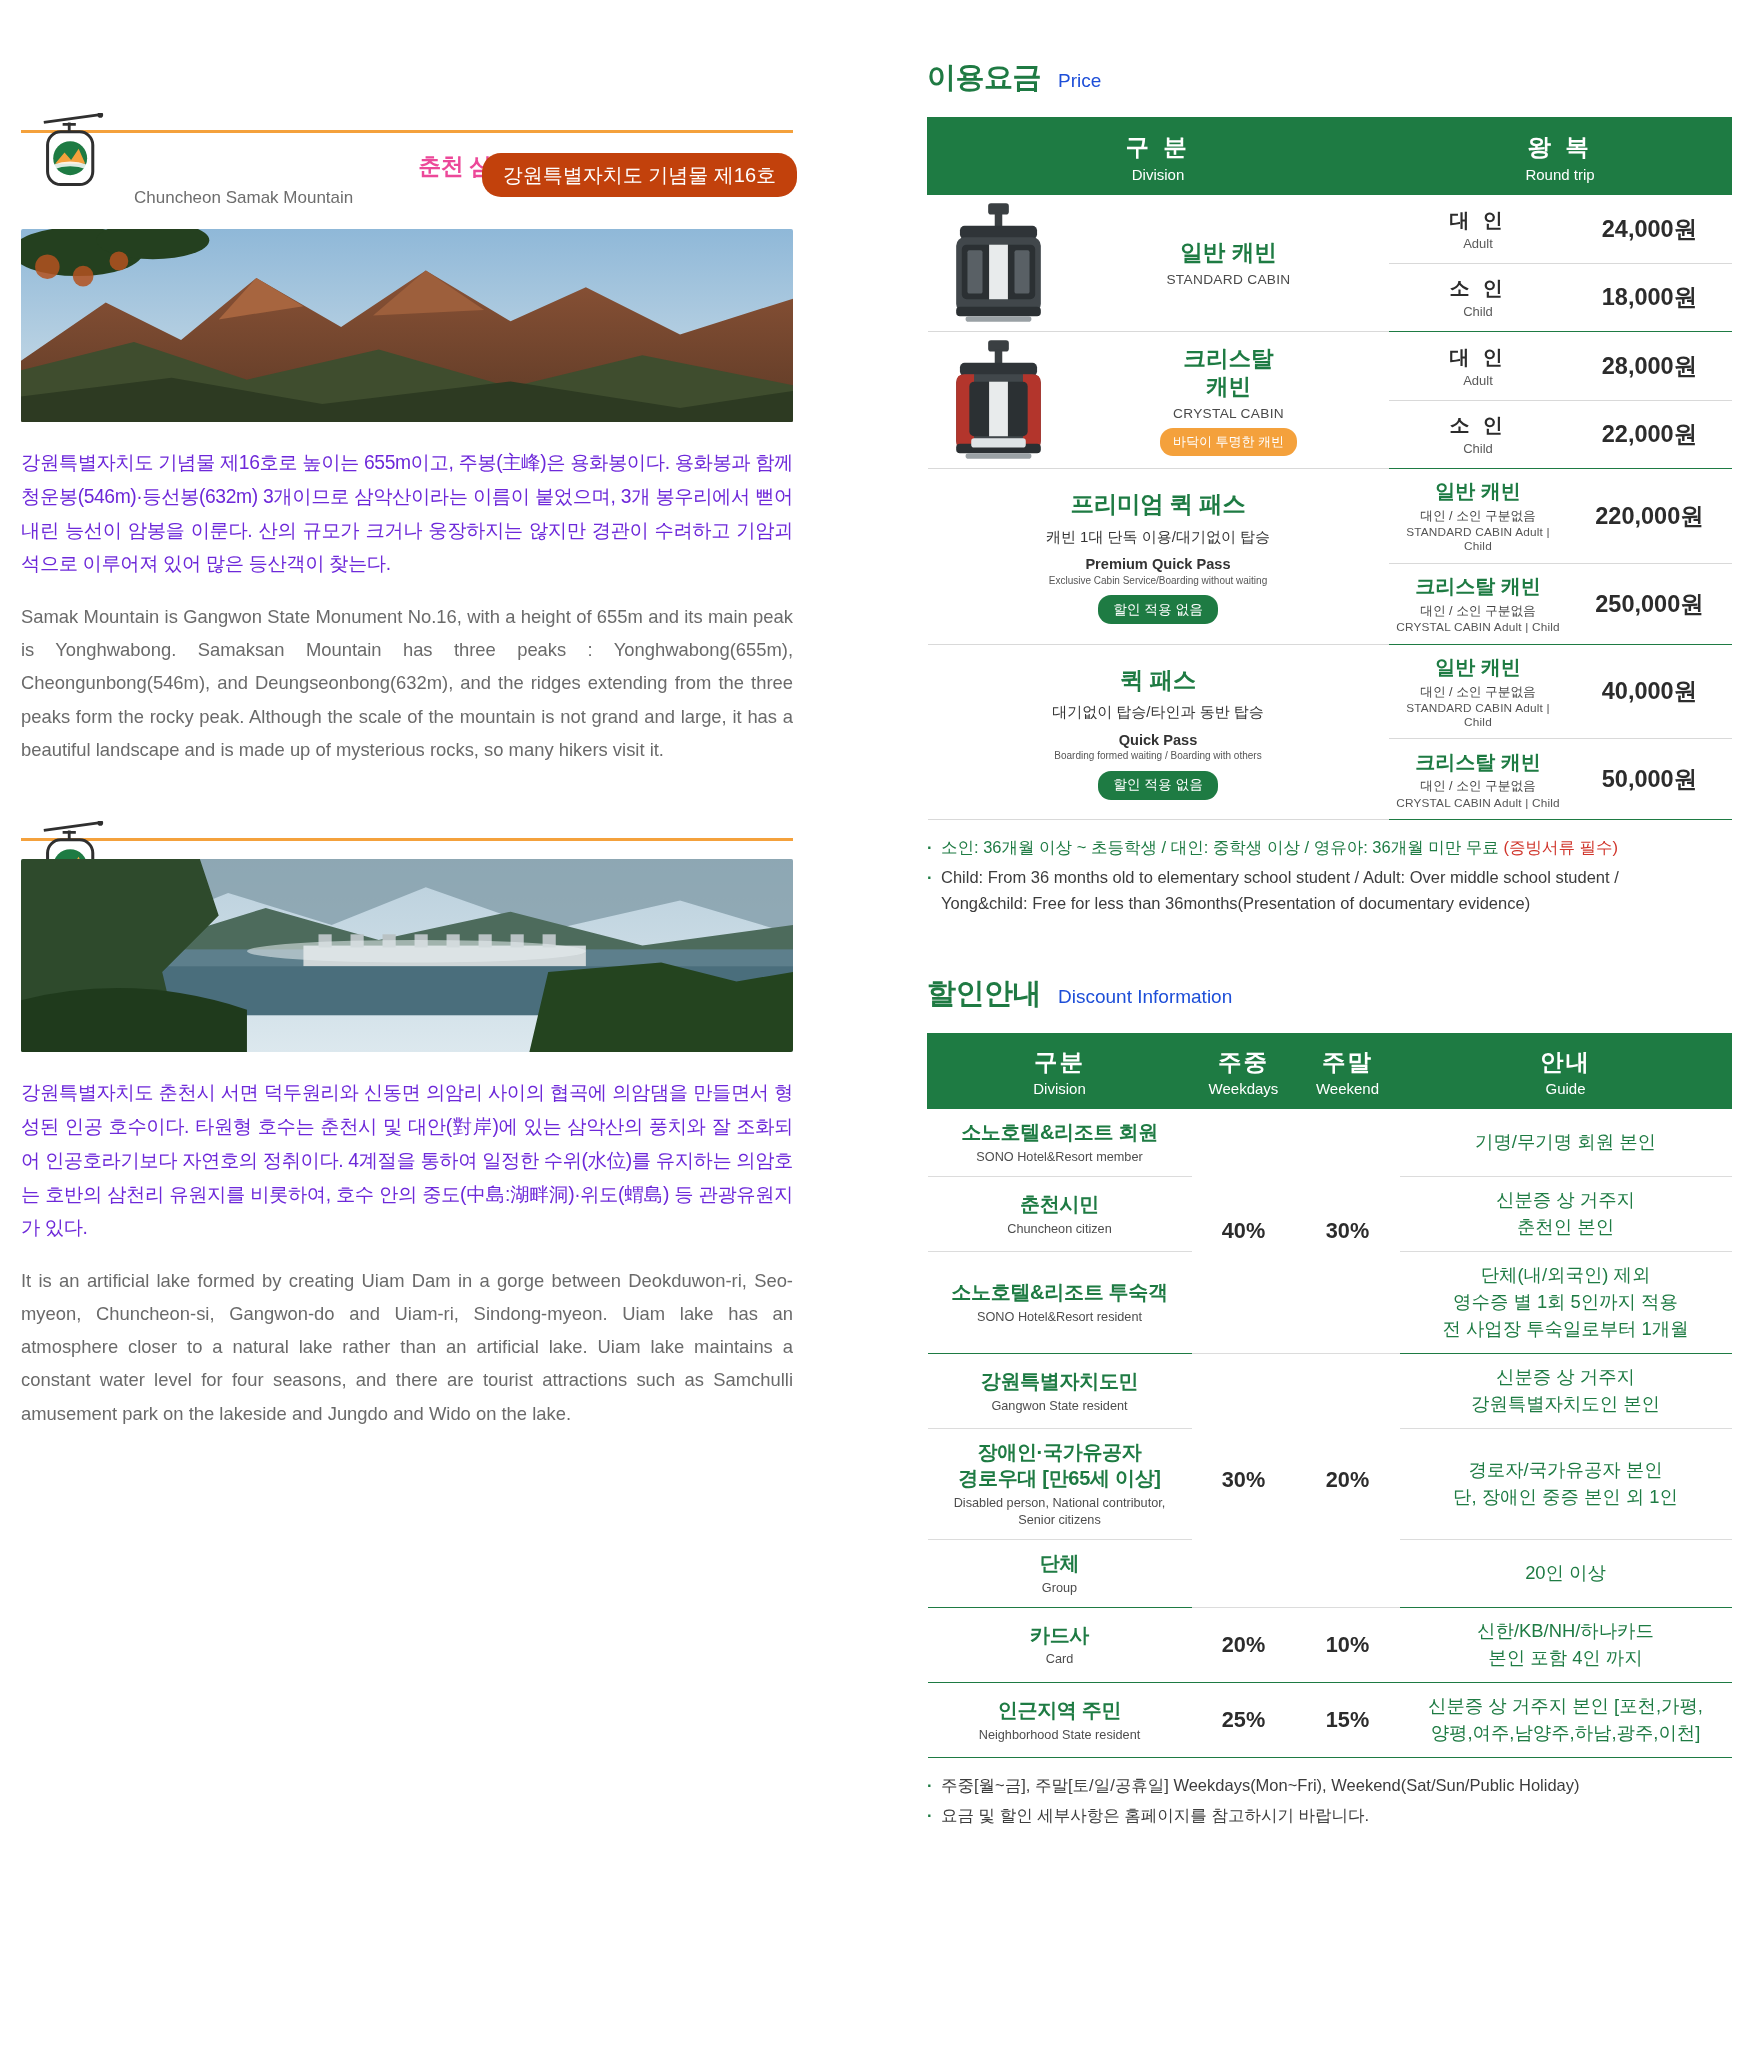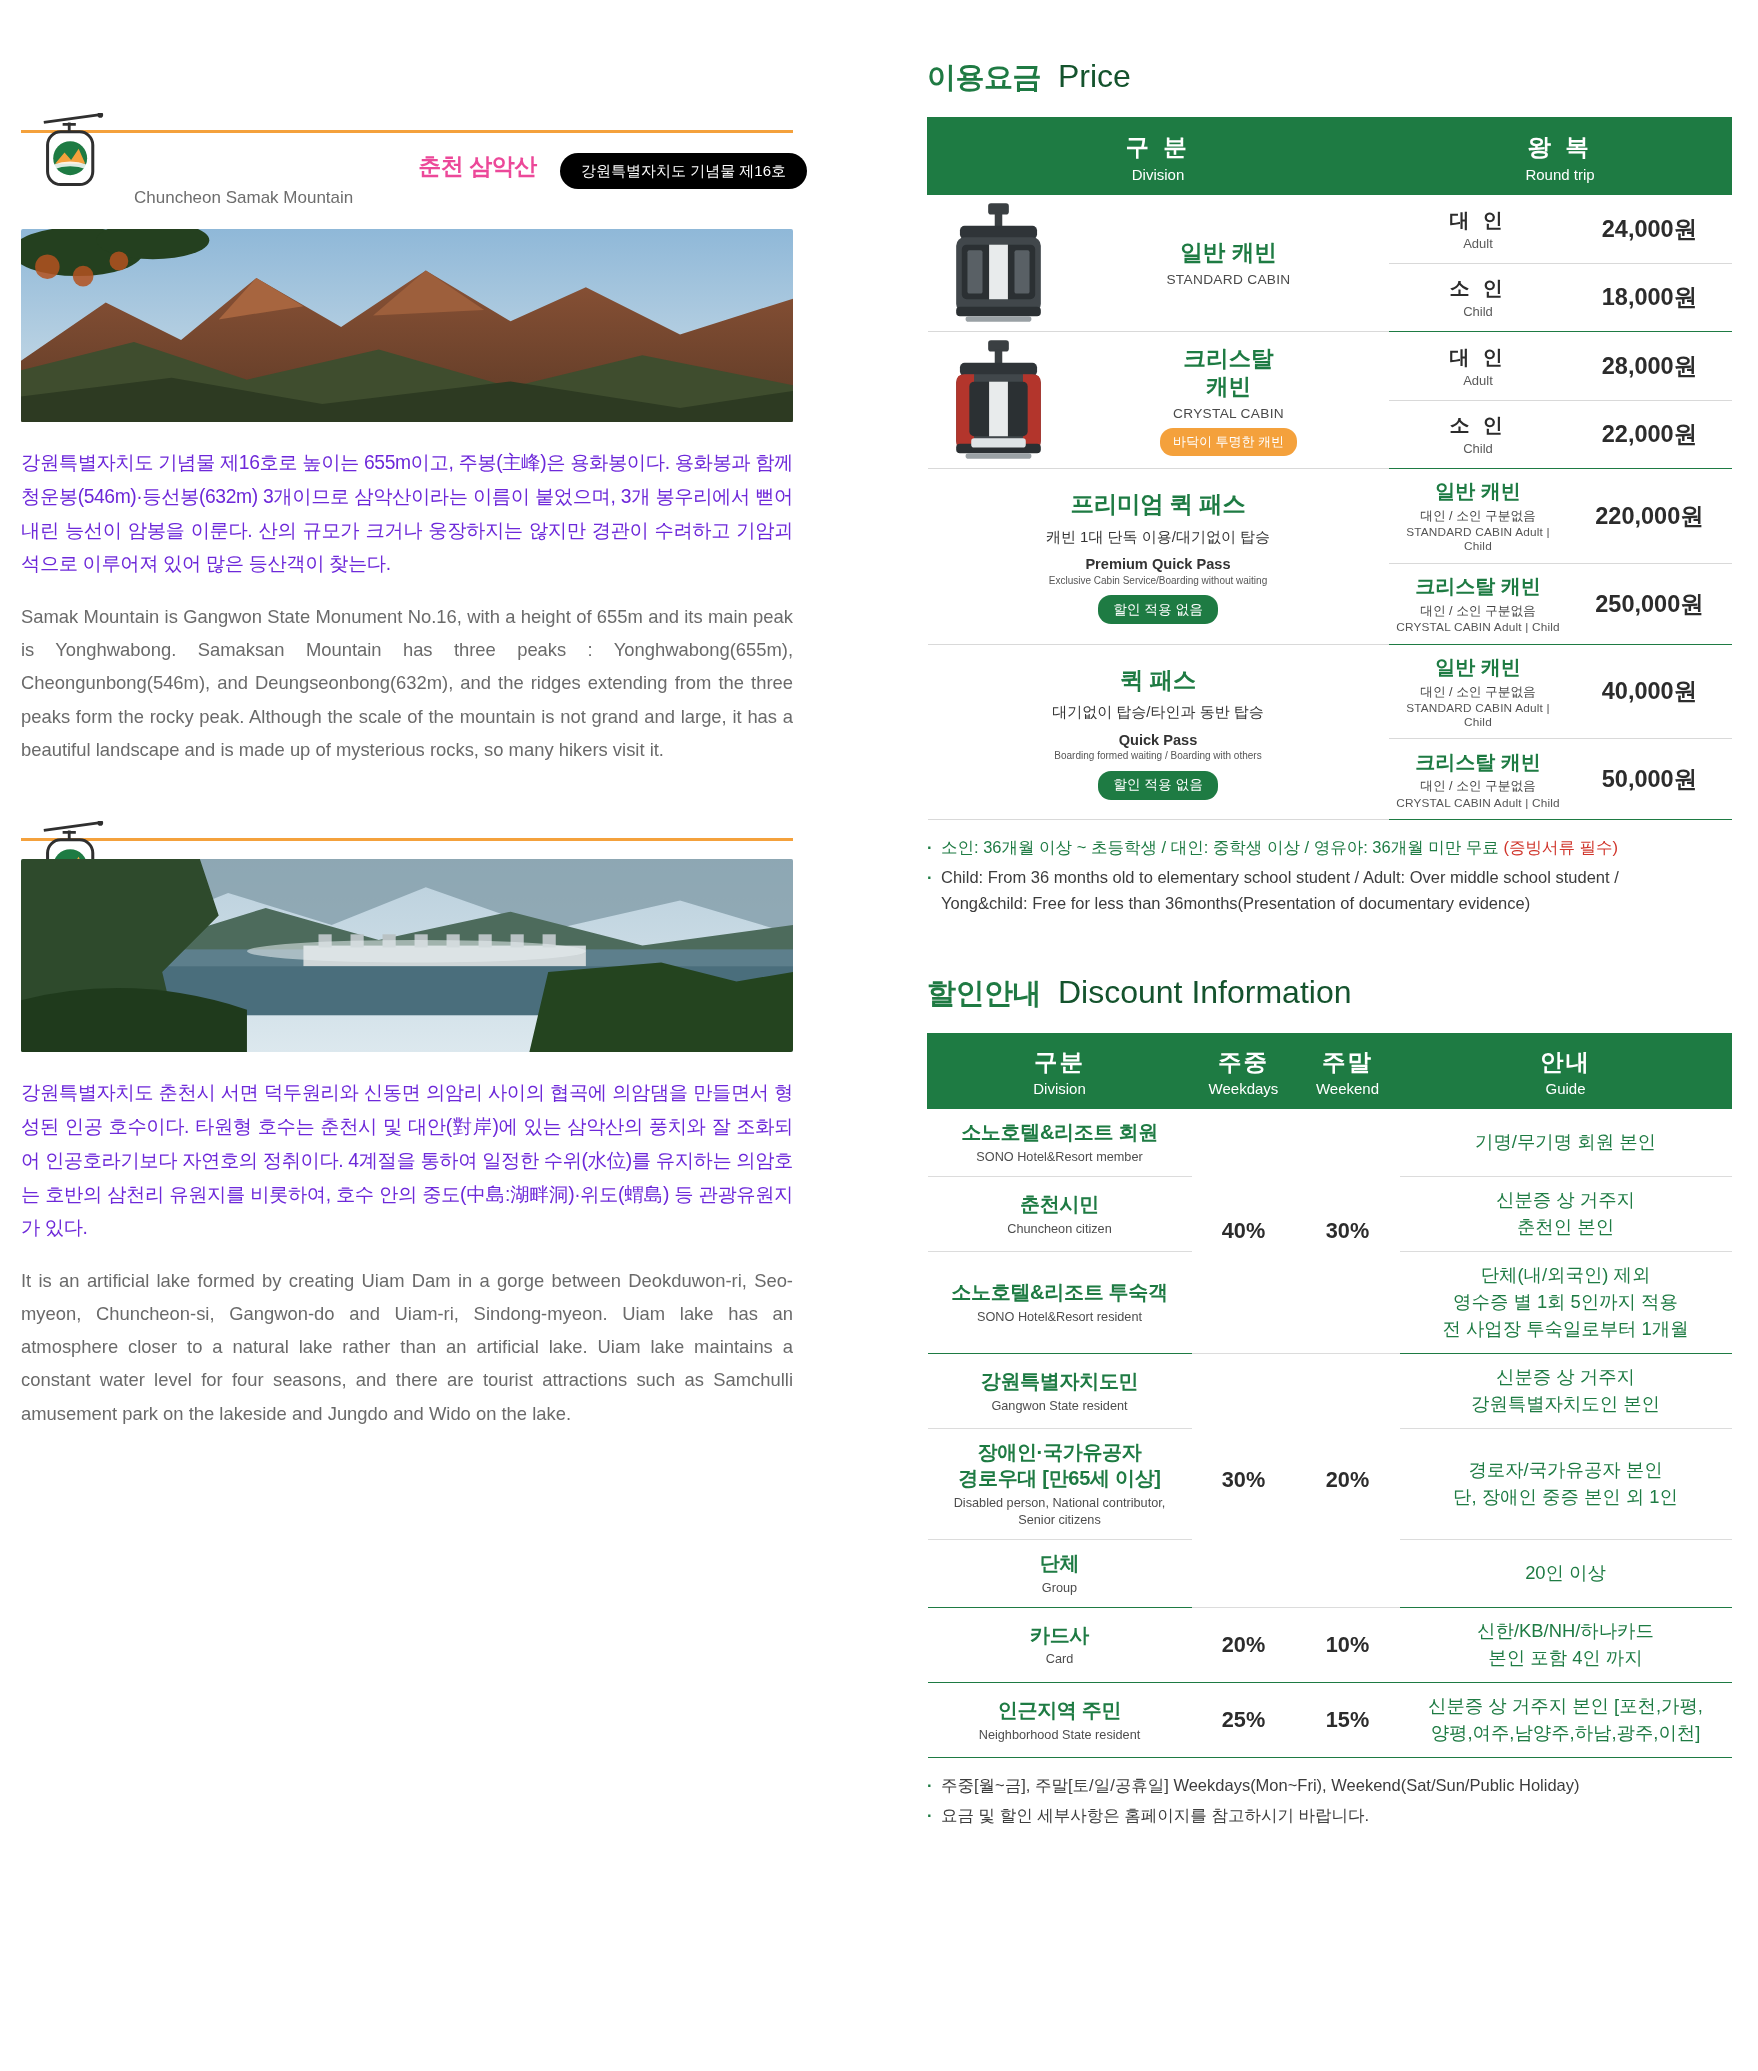--- a/index.html
+++ b/index.html
@@ -22,39 +22,39 @@
   .sec-rule { position: absolute; left: 0; top: 17px; width: 772px; height: 2.8px; background: #f4a13c; }
   .logo-badge {
     position: absolute; left: 17px; top: 0px; width: 70px; height: 81px;
   }
   .logo-badge svg { width: 70px; height: 81px; display:block; }
   .sec-title-wrap { margin-left: 113px; padding-top: 21px; }
   .sec-title-ko { font-size: 23px; font-weight: bold; color: #ec4899; letter-spacing: -0.5px; text-align: center; }
   .sec-title-en { font-size: 17px; color: #6d6d6d; margin-top: 5.6px; }
 
   .monument-pill {
-    position: absolute; right: 14px; top: 40px;
-    background: #000000; color: #fff; border-radius: 19px;
-    font-size: 15px; padding: 8.5px 21px; white-space: nowrap;
+    position: absolute; right: 24px; top: 40px;
+    background: #c2410c; color: #fff; border-radius: 19px;
+    font-size: 20px; padding: 8.5px 21px; white-space: nowrap;
   }
 
   .photo { margin-top: 21px; width: 772px; height: 193px; border-radius: 1.9px; overflow: hidden; position: relative; }
   .photo svg { display:block; }
 
   .body-ko { font-size: 19.3px; line-height: 1.75; color: #6d28d9; margin-top: 24.5px; width: 772px; letter-spacing: -0.4px; text-align: justify; }
   .body-en { font-size: 18.4px; line-height: 1.8; color: #6a6a6a; margin-top: 19px; width: 772px; text-align: justify; }
 
   .sec2 { margin-top: 55px; }
 
   
   .right-col { position: absolute; left: 927px; top: 58px; width: 805px; }
 
   .blk-title { display: flex; align-items: baseline; gap: 17px; }
   .blk-title .ko { font-size: 29px; font-weight: bold; color: #1f7a43; letter-spacing: -0.5px; }
-  .blk-title .en { font-size: 32px; color: #14532d; }
+  .blk-title .en { font-size: 19px; color: #1d4ed8; }
 
   table { border-collapse: collapse; width: 805px; }
 
   
   .price-tbl { margin-top: 19px; }
   .price-tbl th {
     background: #1e7b43; color: #fff; font-weight: bold; padding: 13px 0 11.3px;
     border: 0.9px solid #1e7b43;
   }
   .th-ko { font-size: 23.5px; letter-spacing: 3.8px; display:block; }

